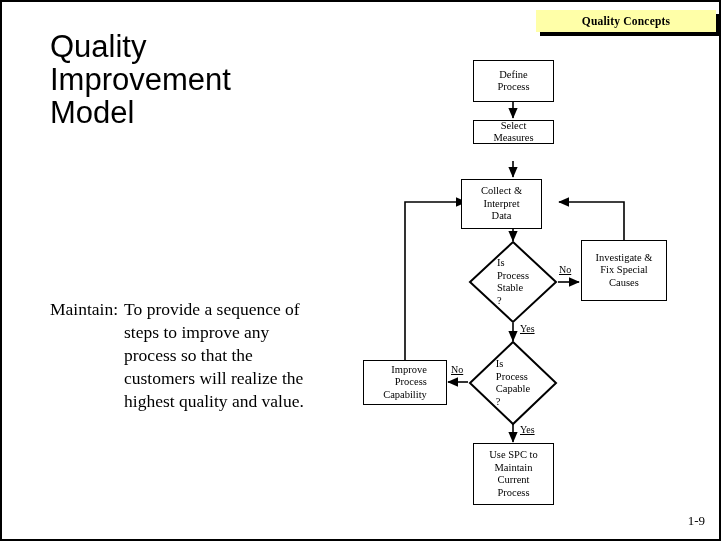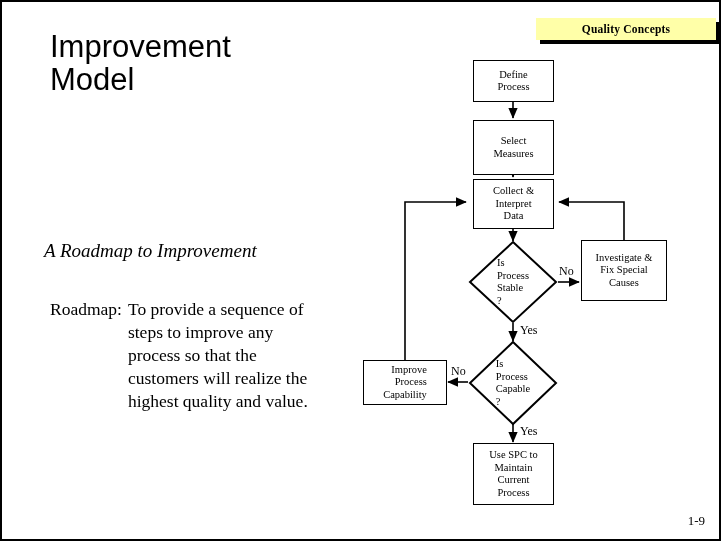--- a/index.html
+++ b/index.html
@@ -15,21 +15,21 @@
     border: 2px solid #000000;
     box-sizing: border-box;
     overflow: hidden;
     font-family: "Liberation Serif", serif;
   }
 
   
   #banner-wrap {
     position: absolute;
     left: 534px;
-    top: 16px;
+    top: 8px;
     width: 180px;
     height: 34px;
   }
   #banner-shadow {
     position: absolute;
     left: 4px;
     top: 4px;
     width: 180px;
     height: 22px;
     background: #000000;
@@ -154,24 +154,25 @@
     justify-content: center;
     font-family: "Liberation Serif", serif;
     font-size: 10.5px;
     line-height: 12.5px;
     color: #000000;
     pointer-events: none;
   }
   .edge-label {
     position: absolute;
     font-family: "Liberation Serif", serif;
-    font-size: 12px;
+    font-size: 10px;
     color: #000000;
     z-index: 4;
     white-space: nowrap;
+    text-decoration: underline;
   }
   #wires {
     position: absolute;
     left: 0;
     top: 0;
     width: 375px;
     height: 480px;
     z-index: 1;
   }
 </style>
@@ -181,29 +182,29 @@
 <div id="slide">
 
   <div id="banner-wrap">
     <div id="banner-shadow"></div>
     <div id="banner">
       <span id="banner-text">Quality Concepts</span>
     </div>
   </div>
 
   <div id="slide-title">
+    <div>Quality</div>
     <div>Improvement</div>
     <div>Model</div>
   </div>
 
-  <div id="subtitle">A Roadmap to Improvement</div>
 
   <div id="purpose-block">
     <div class="row">
-      <div id="purpose-label">Roadmap:</div>
+      <div id="purpose-label">Maintain:</div>
       <div id="purpose-body">To provide a sequence of steps to improve any process so that the customers will realize the highest quality and value.</div>
     </div>
   </div>
 
   <div id="page-number">1-9</div>
 
   <div id="flow">
 
     <svg id="wires" viewBox="0 0 375 480">
       <defs>
@@ -231,26 +232,26 @@
 
         <line x1="171" y1="382" x2="171" y2="400" marker-end="url(#arrow)"></line>
       </g>
     </svg>
 
     <div class="node" style="left:131px; top:18px; width:81px; height:42px;">
       <span style="white-space:pre-line;">Define
 Process</span>
     </div>
 
-    <div class="node" style="left:131px; top:78px; width:81px; height:55px;">
+    <div class="node" style="left:131px; top:78px; width:81px; height:24px;">
       <span style="white-space:pre-line;">Select
 Measures</span>
     </div>
 
-    <div class="node" style="left:131px; top:137px; width:81px; height:50px;">
+    <div class="node" style="left:119px; top:137px; width:81px; height:50px;">
       <span style="white-space:pre-line;">Collect &amp;
 Interpret
 Data</span>
     </div>
 
     <div class="diamond-wrap" style="left:127px; top:199px; width:88px; height:82px;">
       <svg width="88" height="82" viewBox="0 0 88 82">
         <polygon points="44,1 87,41 44,81 1,41" fill="#ffffff" stroke="#000000" stroke-width="2"></polygon>
       </svg>
       <div class="diamond-label" style="white-space:pre-line;">Is

